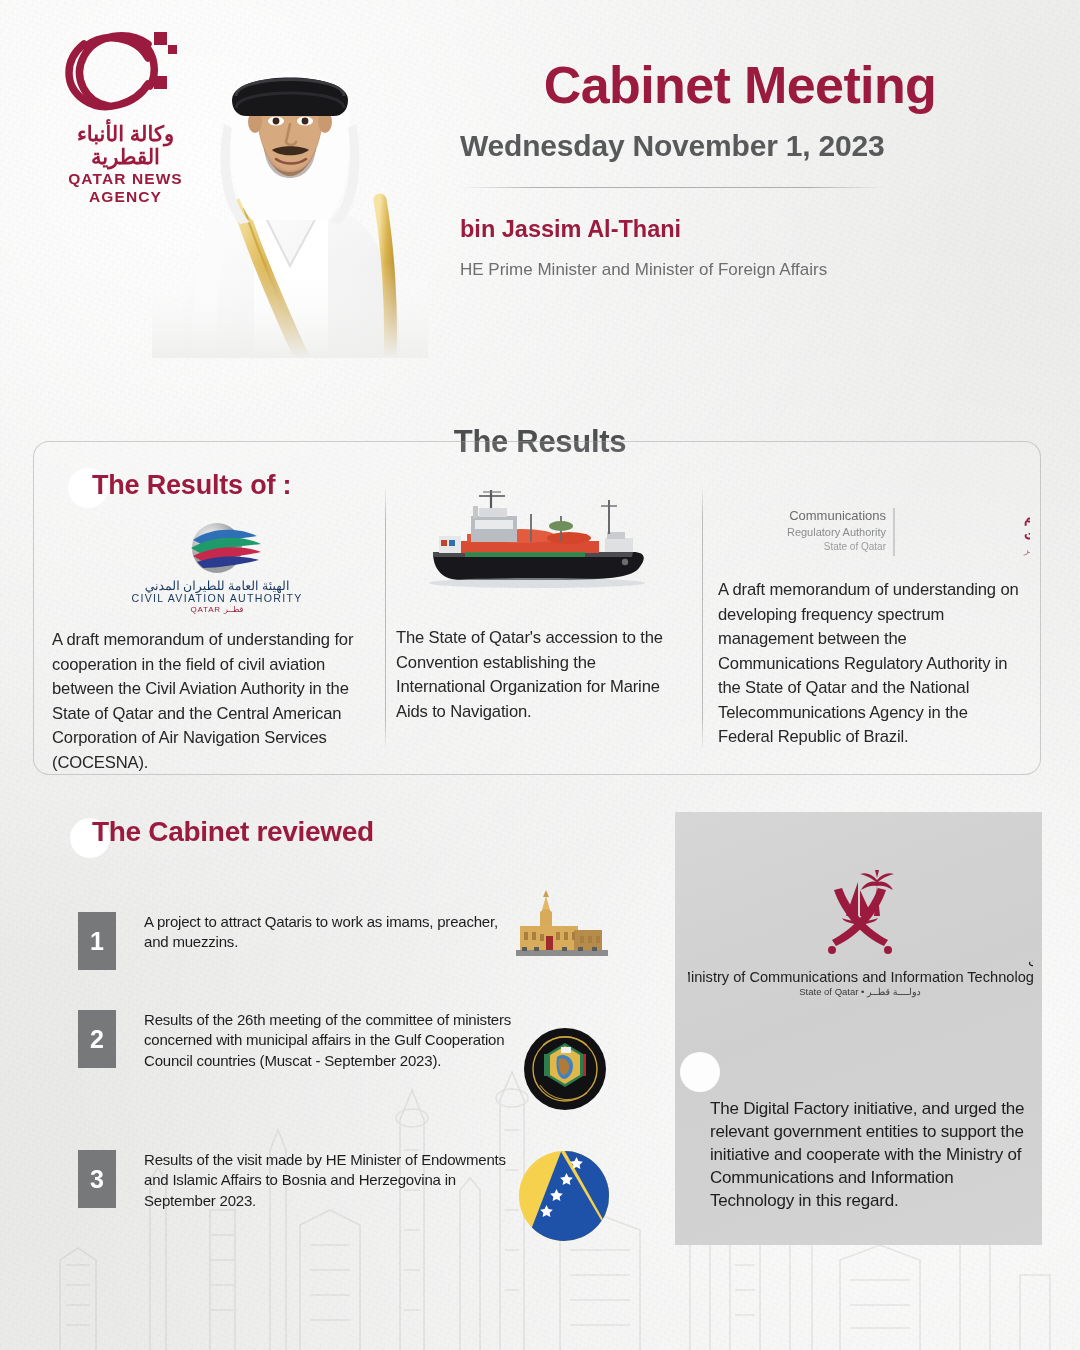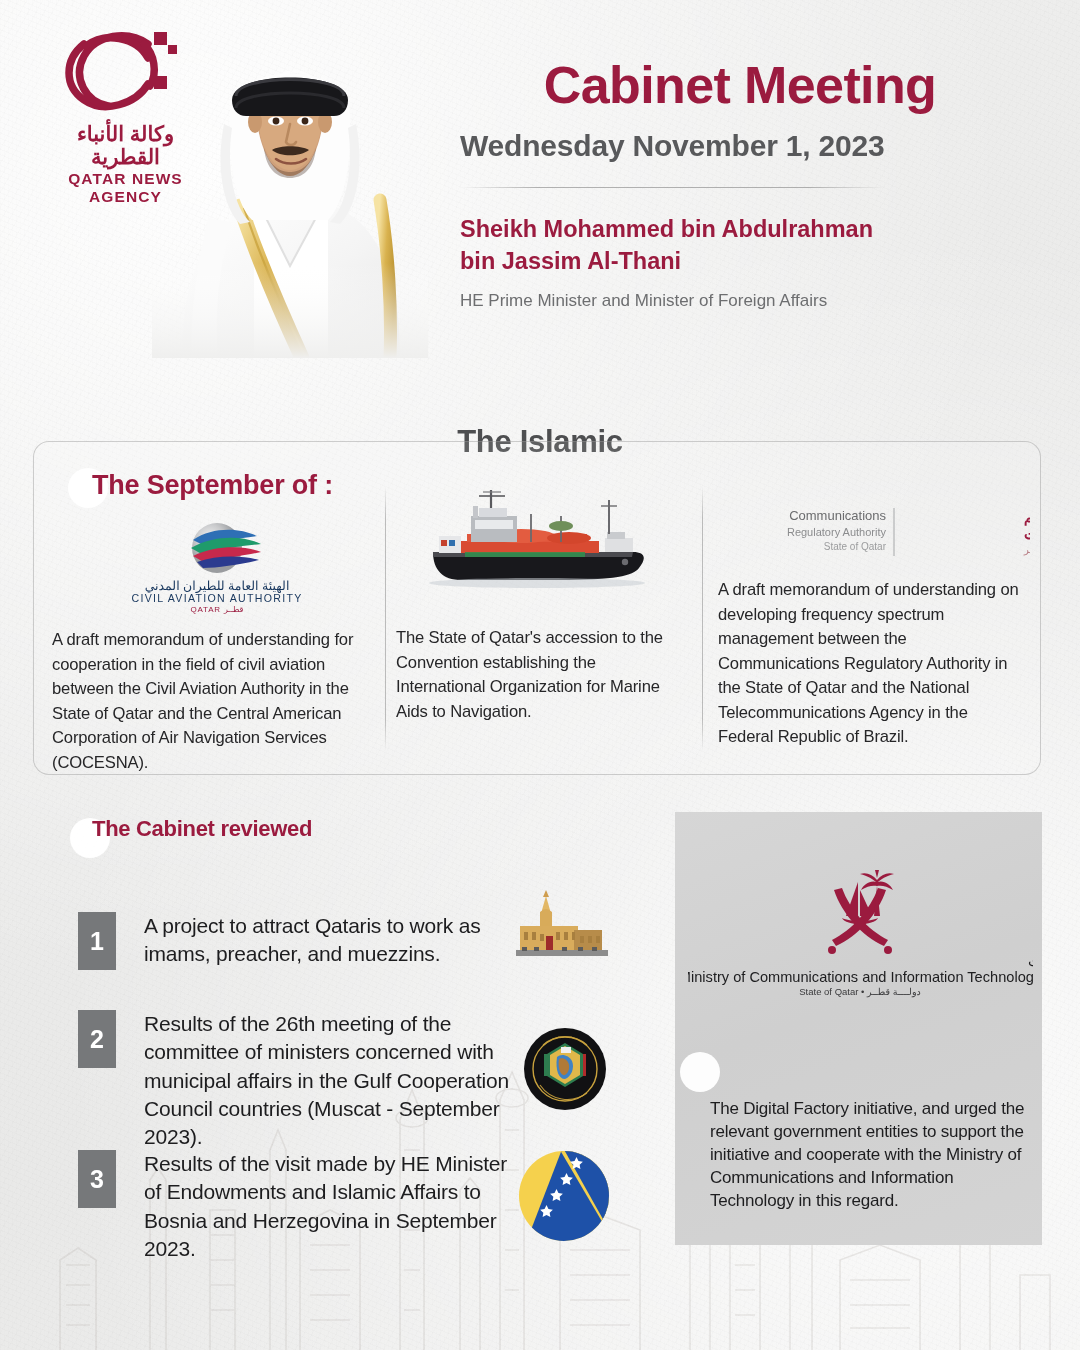--- a/index.html
+++ b/index.html
@@ -108,31 +108,31 @@
   #div1 { left: 385px; }
   #div2 { left: 702px; }
 
   .caa-logo { width: 212px; margin: 0 auto 14px; display: block; }
   .cra-logo { width: 270px; margin: 0 0 16px 42px; display: block; }
   .ship-img { width: 266px; margin: 0 auto 30px; display: block; }
 
   
   .reviewed-head {
     position: absolute; left: 92px; top: 816px;
-    color: #9b1b3f; font-size: 22px; font-weight: bold; letter-spacing: -.3px;
+    color: #9b1b3f; font-size: 28px; font-weight: bold; letter-spacing: -.3px;
   }
 
   .review-item { position: absolute; display: flex; align-items: flex-start; }
   .num-box {
     width: 38px; min-height: 56px; background: #76787a; color: #ffffff;
     font-size: 25px; font-weight: bold; display: flex; align-items: center;
     justify-content: center; flex: 0 0 38px;
   }
   .review-text {
-    margin-left: 28px; color: #1d1d1f; font-size: 21px; line-height: 1.35;
+    margin-left: 28px; color: #1d1d1f; font-size: 15px; line-height: 1.35;
     letter-spacing: -.2px; max-width: 370px;
   }
   .review-thumb { position: absolute; }
 
   #item1 { left: 78px; top: 912px; }
   #item1 .num-box { height: 58px; }
   #item2 { left: 78px; top: 1010px; }
   #item2 .num-box { height: 58px; }
   #item3 { left: 78px; top: 1150px; }
   #item3 .num-box { height: 58px; }
@@ -276,31 +276,30 @@
 
         <rect x="0" y="0" width="276" height="340" fill="url(#fade)"></rect>
       </g>
     </svg>
 
     <div id="title-block">
       <div class="meeting-title">Cabinet Meeting</div>
       <div class="meeting-date">Wednesday November 1, 2023</div>
       <div class="hdr-rule"></div>
       <div class="person-name">
-        <div>Sheikh Mohammed bin Abdulrahman</div>
         <div>bin Jassim Al-Thani</div>
       </div>
       <div class="person-role">HE Prime Minister and Minister of Foreign Affairs</div>
     </div>
   </div>
 
-  <div id="agenda-title">The Islamic</div>
+  <div id="agenda-title">The Results</div>
   <div id="agenda-card"></div>
   <div class="pill-circle" style="left:68px; top:468px;"></div>
-  <div class="approval-head">The September of :</div>
+  <div class="approval-head">The Results of :</div>
 
   <div class="col-divider" id="div1"></div>
   <div class="col-divider" id="div2"></div>
 
   <div class="col" id="col2">
     <svg class="ship-img" viewBox="0 0 266 110">
       <rect x="0" y="0" width="266" height="110" fill="none"></rect>
 
       <path d="M24 66 L224 66 C236 66, 238 72, 230 82 C224 90, 206 94, 150 94 L52 94 C34 94, 24 84, 24 66 Z" fill="#18181c"></path>
       <path d="M24 66 L224 66 L223 71 L24 71 Z" fill="#4b4b50"></path>

